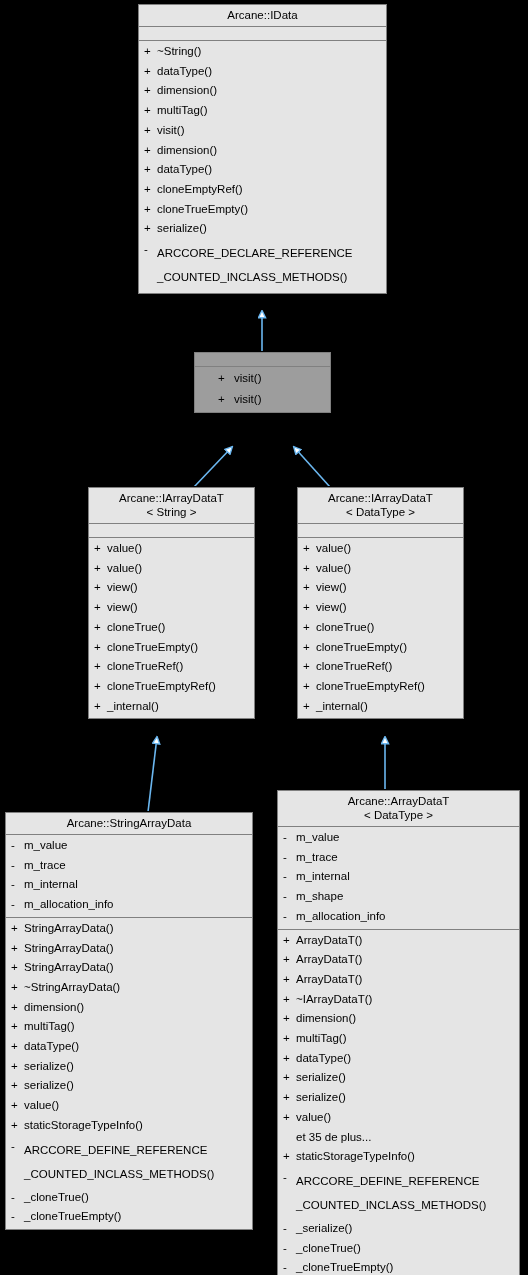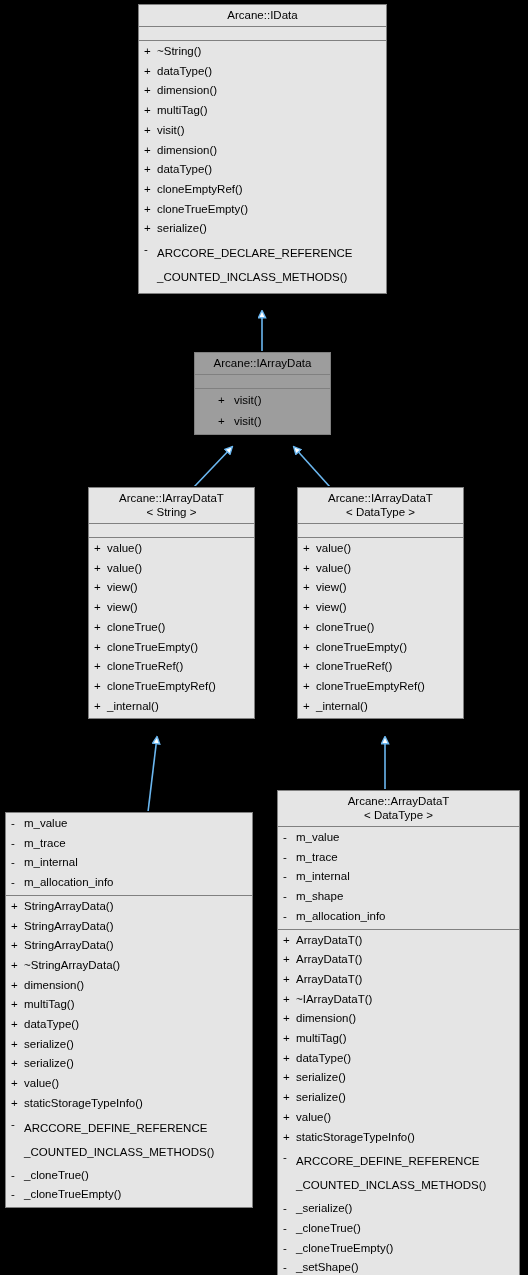--- a/index.html
+++ b/index.html
@@ -140,21 +140,20 @@
         <div class="row"><span class="vis">+</span><span class="lbl">dataType()</span></div>
         <div class="row"><span class="vis">+</span><span class="lbl">cloneEmptyRef()</span></div>
         <div class="row"><span class="vis">+</span><span class="lbl">cloneTrueEmpty()</span></div>
         <div class="row"><span class="vis">+</span><span class="lbl">serialize()</span></div>
         <div class="row wrap"><span class="vis">-</span><span class="lbl">ARCCORE_DECLARE_REFERENCE
 _COUNTED_INCLASS_METHODS()</span></div>
       </div>
   </div>
 
   <div class="node highlight" id="n-iarraydata" style="left:194px; top:352px; width:137px;">
-    <div class="title">Arcane::IArrayData</div>
     <div class="section empty"></div>
     <div class="section members">
         <div class="row"><span class="vis">+</span><span class="lbl">visit()</span></div>
         <div class="row"><span class="vis">+</span><span class="lbl">visit()</span></div>
       </div>
   </div>
 
   <div class="node" id="n-iarraydatat-string" style="left:88px; top:487px; width:167px;">
     <div class="title">Arcane::IArrayDataT
 &lt; String &gt;</div>
@@ -183,20 +182,21 @@
         <div class="row"><span class="vis">+</span><span class="lbl">view()</span></div>
         <div class="row"><span class="vis">+</span><span class="lbl">cloneTrue()</span></div>
         <div class="row"><span class="vis">+</span><span class="lbl">cloneTrueEmpty()</span></div>
         <div class="row"><span class="vis">+</span><span class="lbl">cloneTrueRef()</span></div>
         <div class="row"><span class="vis">+</span><span class="lbl">cloneTrueEmptyRef()</span></div>
         <div class="row"><span class="vis">+</span><span class="lbl">_internal()</span></div>
       </div>
   </div>
 
   <div class="node" id="n-stringarraydata" style="left:5px; top:812px; width:248px;">
+    <div class="title">Arcane::StringArrayData</div>
     <div class="section members">
         <div class="row"><span class="vis">-</span><span class="lbl">m_value</span></div>
         <div class="row"><span class="vis">-</span><span class="lbl">m_trace</span></div>
         <div class="row"><span class="vis">-</span><span class="lbl">m_internal</span></div>
         <div class="row"><span class="vis">-</span><span class="lbl">m_allocation_info</span></div>
       </div>
     <div class="section members">
         <div class="row"><span class="vis">+</span><span class="lbl">StringArrayData()</span></div>
         <div class="row"><span class="vis">+</span><span class="lbl">StringArrayData()</span></div>
         <div class="row"><span class="vis">+</span><span class="lbl">StringArrayData()</span></div>
@@ -229,20 +229,21 @@
         <div class="row"><span class="vis">+</span><span class="lbl">ArrayDataT()</span></div>
         <div class="row"><span class="vis">+</span><span class="lbl">ArrayDataT()</span></div>
         <div class="row"><span class="vis">+</span><span class="lbl">ArrayDataT()</span></div>
         <div class="row"><span class="vis">+</span><span class="lbl">~IArrayDataT()</span></div>
         <div class="row"><span class="vis">+</span><span class="lbl">dimension()</span></div>
         <div class="row"><span class="vis">+</span><span class="lbl">multiTag()</span></div>
         <div class="row"><span class="vis">+</span><span class="lbl">dataType()</span></div>
         <div class="row"><span class="vis">+</span><span class="lbl">serialize()</span></div>
         <div class="row"><span class="vis">+</span><span class="lbl">serialize()</span></div>
         <div class="row"><span class="vis">+</span><span class="lbl">value()</span></div>
+        <div class="row more"><span class="vis">+</span><span class="lbl">et 35 de plus...</span></div>
         <div class="row"><span class="vis">+</span><span class="lbl">staticStorageTypeInfo()</span></div>
         <div class="row wrap"><span class="vis">-</span><span class="lbl">ARCCORE_DEFINE_REFERENCE
 _COUNTED_INCLASS_METHODS()</span></div>
         <div class="row"><span class="vis">-</span><span class="lbl">_serialize()</span></div>
         <div class="row"><span class="vis">-</span><span class="lbl">_cloneTrue()</span></div>
         <div class="row"><span class="vis">-</span><span class="lbl">_cloneTrueEmpty()</span></div>
         <div class="row"><span class="vis">-</span><span class="lbl">_setShape()</span></div>
       </div>
   </div>
 

